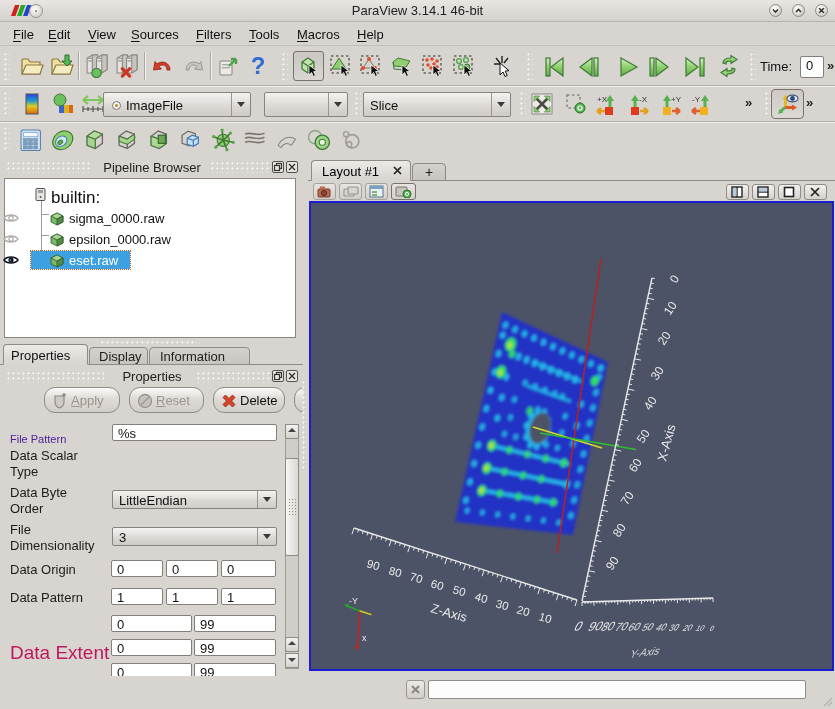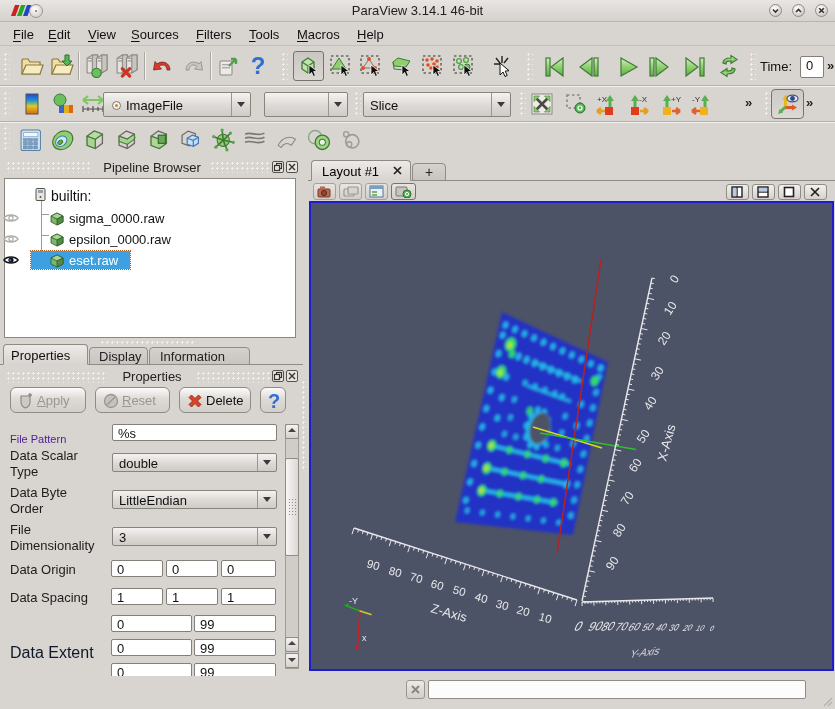--- a/index.html
+++ b/index.html
@@ -2,22 +2,22 @@
 <html><head><meta charset="utf-8"><style>
 *{margin:0;padding:0;box-sizing:border-box}
 html,body{width:835px;height:709px;overflow:hidden}
 #w{position:absolute;left:0;top:0;width:835px;height:709px;background:#d8d4d0;
    font-family:"Liberation Sans",sans-serif;color:#1c1c1c;}
 .abs{position:absolute}
 .dots{background-image:radial-gradient(circle,#f0eeeb 1px,rgba(0,0,0,0) 1.15px),radial-gradient(circle,#c8c4bf 0.7px,rgba(0,0,0,0) 0.85px);
       background-size:5px 5px;background-position:0 0,1px 1px;}
 .hdots{background-image:radial-gradient(circle,#f2f0ee 1.1px,rgba(0,0,0,0) 1.2px);
       background-size:4px 4px;}
-.tbtn{position:absolute;border:1px solid #8f8b85;border-radius:6px;
-  background:linear-gradient(#fcfbfa,#dedad6 45%,#d2cec9);}
+.tbtn{position:absolute;border:1px solid #8f8b85;border-radius:11px;
+  background:linear-gradient(#fcfbfa,#dedad6 45%,#d2cec9);margin-left:34px;}
 .input{position:absolute;background:#fff;border:1px solid #847f79;border-radius:2px;
   font-size:13px;color:#111;padding:1px 0 0 5px;line-height:15px}
 .combo{position:absolute;border:1px solid #87837d;border-radius:2px;
   background:linear-gradient(#f4f3f1,#dbd7d3 60%,#cfcbc6);font-size:13px;color:#111}
 .combo .ar{position:absolute;right:0;top:0;bottom:0;width:19px;border-left:1px solid #9a958f;
   display:flex;align-items:center;justify-content:center}
 .combo .tx{position:absolute;left:6px;top:50%;transform:translateY(-50%);white-space:nowrap}
 .arw{width:0;height:0;border-left:4px solid transparent;border-right:4px solid transparent;
   border-top:5px solid #3a3a3a}
 .mi{position:absolute;top:4px;font-size:13px;color:#111}
@@ -455,21 +455,21 @@
 <div class="abs" style="left:4px;top:178px;width:292px;height:160px;background:#fff;border:1px solid #8a8781"></div>
 <div class="abs" style="left:41px;top:200px;width:1px;height:56px;background:#9a9a9a"></div>
 <div class="abs" style="left:41px;top:214px;width:8px;height:1px;background:#9a9a9a"></div>
 <div class="abs" style="left:41px;top:235px;width:8px;height:1px;background:#9a9a9a"></div>
 <div class="abs" style="left:41px;top:256px;width:8px;height:1px;background:#9a9a9a"></div>
 <svg class="abs" style="left:35px;top:188px" width="11" height="13" viewBox="0 0 11 13">
       <rect x="1" y="0.5" width="9" height="12" rx="1" fill="#e8e6e2" stroke="#55524c"></rect>
       <rect x="3" y="2" width="5" height="3" fill="#9aa0a8"></rect>
       <circle cx="5.5" cy="9" r="1" fill="#555"></circle>
     </svg>
-<div class="abs" style="left:51px;top:188px;width:80px;height:15px;font-size:14px;color:#111">builtin:</div>
+<div class="abs" style="left:51px;top:188px;width:80px;height:15px;font-size:17px;color:#111">builtin:</div>
 <svg class="abs" style="left:3px;top:212px" width="16" height="12" viewBox="0 0 16 12">
       <path d="M1 6 C4 2 12 2 15 6 C12 10 4 10 1 6 Z" fill="none" stroke="#b0ada8" stroke-width="1.3"></path>
       <circle cx="8" cy="6" r="2.1" fill="none" stroke="#b0ada8" stroke-width="1.2"></circle>
     </svg>
 <svg class="abs" style="left:49px;top:211px" width="16" height="16" viewBox="0 0 16 16">
       <path d="M2 5 L8 2 L14 5 L14 11 L8 14 L2 11 Z" fill="#7ab86a" stroke="#2f5c28" stroke-width="0.8"></path>
       <path d="M2 5 L8 8 L14 5 L8 2 Z" fill="#a8d494" stroke="#2f5c28" stroke-width="0.8"></path>
       <path d="M8 8 L14 5 L14 11 L8 14 Z" fill="#568a48" stroke="#2f5c28" stroke-width="0.8"></path>
     </svg>
 <div class="abs" style="left:69px;top:211px;width:150px;height:15px;font-size:13px;color:#111">sigma_0000.raw</div>
@@ -534,49 +534,43 @@
         <path d="M2 4.5 L4.5 2 L8 5.5 L11.5 2 L14 4.5 L10.5 8 L14 11.5 L11.5 14 L8 10.5 L4.5 14 L2 11.5 L5.5 8 Z" fill="#d8442a" stroke="#8f2212" stroke-width="0.8"></path>
       </svg>
       <div class="abs" style="left:26px;top:5px;width:46px;height:16px;font-size:13px;color:#111">Delete</div>
     </div>
 <div class="tbtn" style="left:260px;top:387px;width:26px;height:26px">
       <div class="abs" style="left:0;top:2px;width:26px;height:22px;font-size:20px;font-weight:bold;color:#2f6fd4;text-align:center">?</div>
     </div>
 <div class="abs" style="left:10px;top:431px;width:100px;height:34px;font-size:11px;color:#4c1d95;line-height:16px">File Pattern</div>
 <div class="input" style="left:112px;top:424px;width:165px;height:17px">%s</div>
 <div class="abs" style="left:10px;top:448px;width:100px;height:34px;font-size:13px;color:#1c1c1c;line-height:16px">Data Scalar<br>Type</div>
-<div class="combo" style="left:112px;top:453px;width:165px;height:19px">
-      <span class="tx">double</span>
-      <span class="ar">
-        <span class="arw"></span>
-      </span>
-    </div>
 <div class="abs" style="left:10px;top:485px;width:100px;height:34px;font-size:13px;color:#1c1c1c;line-height:16px">Data Byte<br>Order</div>
 <div class="combo" style="left:112px;top:490px;width:165px;height:19px">
       <span class="tx">LittleEndian</span>
       <span class="ar">
         <span class="arw"></span>
       </span>
     </div>
 <div class="abs" style="left:10px;top:522px;width:100px;height:34px;font-size:13px;color:#1c1c1c;line-height:16px">File<br>Dimensionality</div>
 <div class="combo" style="left:112px;top:527px;width:165px;height:19px">
       <span class="tx">3</span>
       <span class="ar">
         <span class="arw"></span>
       </span>
     </div>
 <div class="abs" style="left:10px;top:562px;width:100px;height:34px;font-size:13px;color:#1c1c1c;line-height:16px">Data Origin</div>
 <div class="input" style="left:111px;top:560px;width:52px;height:17px">0</div>
 <div class="input" style="left:166px;top:560px;width:52px;height:17px">0</div>
 <div class="input" style="left:221px;top:560px;width:55px;height:17px">0</div>
-<div class="abs" style="left:10px;top:590px;width:100px;height:34px;font-size:13px;color:#1c1c1c;line-height:16px">Data Spacing</div>
+<div class="abs" style="left:10px;top:590px;width:100px;height:34px;font-size:13px;color:#1c1c1c;line-height:16px">Data Pattern</div>
 <div class="input" style="left:111px;top:588px;width:52px;height:17px">1</div>
 <div class="input" style="left:166px;top:588px;width:52px;height:17px">1</div>
 <div class="input" style="left:221px;top:588px;width:55px;height:17px">1</div>
-<div class="abs" style="left:10px;top:645px;width:100px;height:34px;font-size:16px;color:#0f172a;line-height:16px">Data Extent</div>
+<div class="abs" style="left:10px;top:645px;width:100px;height:34px;font-size:19px;color:#be185d;line-height:16px">Data Extent</div>
 <div class="input" style="left:111px;top:615px;width:81px;height:17px">0</div>
 <div class="input" style="left:194px;top:615px;width:82px;height:17px">99</div>
 <div class="input" style="left:111px;top:639px;width:81px;height:17px">0</div>
 <div class="input" style="left:194px;top:639px;width:82px;height:17px">99</div>
 <div class="input" style="left:111px;top:663px;width:81px;height:17px">0</div>
 <div class="input" style="left:194px;top:663px;width:82px;height:17px">99</div>
 <div class="abs hdots" style="left:285px;top:424px;width:14px;height:245px;border:1px solid #a09c96;background:#d0ccc7"></div>
 <div class="abs" style="left:285px;top:424px;width:14px;height:15px;border:1px solid #8f8b85;border-radius:2px;background:linear-gradient(#f4f3f1,#d5d1cd)"></div>
     <svg class="abs" style="left:285px;top:425px" width="14" height="12" viewBox="0 0 14 12">
       <path d="M3 7 l4-4 4 4 Z" fill="#444"></path>

